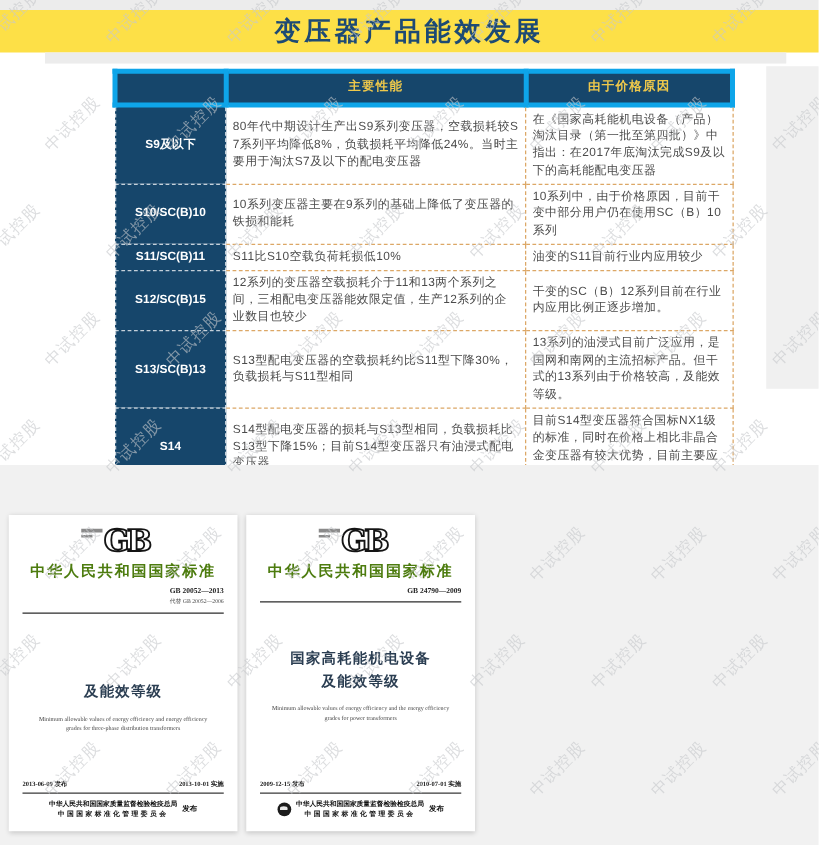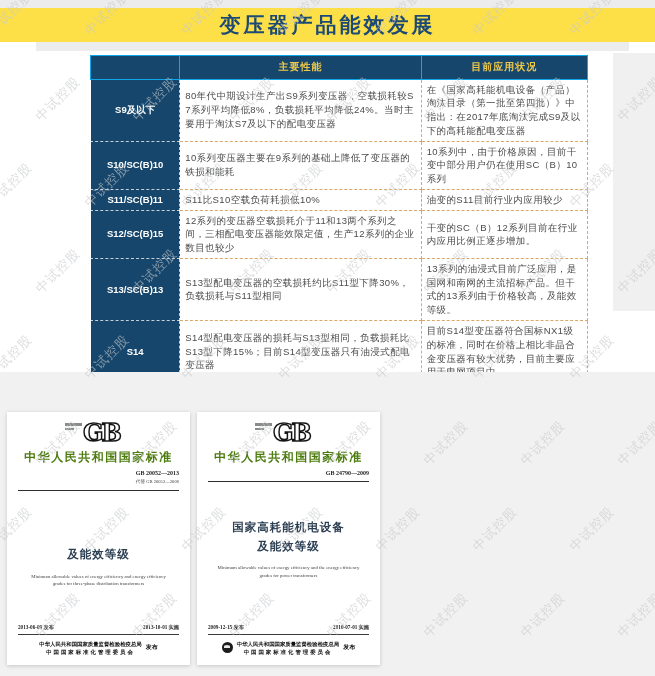--- a/index.html
+++ b/index.html
@@ -17,21 +17,21 @@
   .page-title{font-size:21px;font-weight:bold;color:#1d4a74;letter-spacing:3px;}
   .under-shadow{height:9px;background:#ececec;margin:0 26px 0 36px;}
   
   .table-wrap{position:relative;background:#fff;padding-top:4px;min-height:316px;}
   .right-gutter{position:absolute;right:0;top:2px;width:42px;height:258px;background:#f0f0f0;}
   table.eff{border-collapse:collapse;width:498px;margin-left:90px;font-size:9.5px;color:#4b4b4b;
     table-layout:fixed;}
   table.eff td{border:1px dashed #dca766;padding:3px 5px;line-height:1.45;vertical-align:middle;
     letter-spacing:.4px;word-break:break-all;}
   table.eff .head{background:#16466b;color:#eec84b;font-weight:bold;text-align:center;
-    font-size:10px;border:1px solid #0ea5e9;padding:4px 2px;letter-spacing:1px;}
+    font-size:10px;border:4px solid #0ea5e9;padding:4px 2px;letter-spacing:1px;}
   table.eff .label-cell{background:#16466b;color:#ffffff;font-weight:bold;text-align:center;
     border:1px dashed rgba(255,255,255,.75);font-size:9.5px;letter-spacing:0;padding:2px 1px;}
   .col-label{width:88px}.col-perf{width:238px}.col-status{width:164px}
   table.eff td.empty{border:none;background:transparent;}
   
   .bottom{position:absolute;left:0;right:0;top:372px;bottom:0;background:#f1f1f1;
     display:flex;align-items:flex-start;padding-top:40px;box-sizing:border-box;}
   .rev-block{width:232px;margin-left:28px;flex:none;}
   .rev-head{font-size:21px;font-weight:bold;color:#1d4a74;text-align:center;letter-spacing:3px;line-height:1.25;}
   .rev-head2{font-size:19px;font-weight:bold;color:#1d4a74;text-align:center;letter-spacing:1px;}
@@ -137,21 +137,21 @@
   <table class="eff">
     <colgroup>
       <col class="col-label">
         <col class="col-perf">
         <col class="col-status">
     </colgroup>
     <thead>
       <tr>
         <td class="head"></td>
         <td class="head">主要性能</td>
-        <td class="head">目前应用状况</td>
+        <td class="head">由于价格原因</td>
       </tr>
     </thead>
     <tbody>
         <tr>
           <td class="label-cell">S9及以下</td>
           <td class="perf-cell">80年代中期设计生产出S9系列变压器，空载损耗较S7系列平均降低8%，负载损耗平均降低24%。当时主要用于淘汰S7及以下的配电变压器</td>
           <td class="status-cell">在《国家高耗能机电设备（产品）淘汰目录（第一批至第四批）》中指出：在2017年底淘汰完成S9及以下的高耗能配电变压器</td>
         </tr>
         <tr>
           <td class="label-cell">S10/SC(B)10</td>

